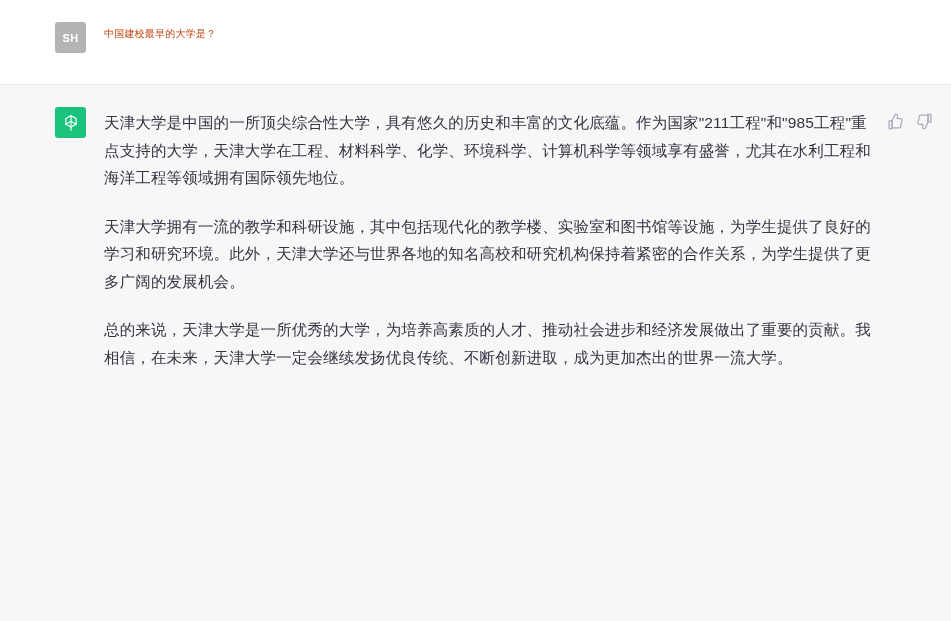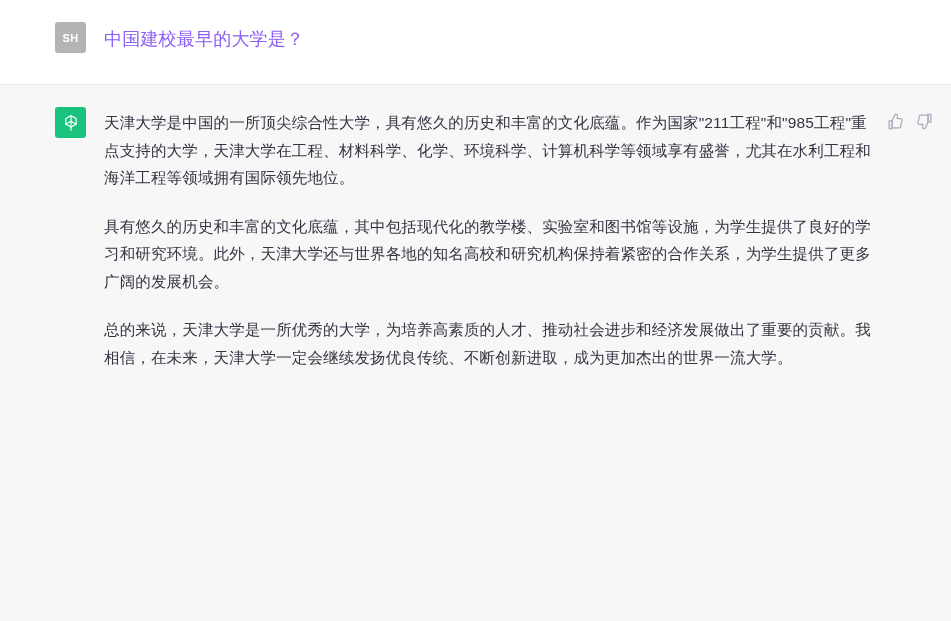--- a/index.html
+++ b/index.html
@@ -66,22 +66,22 @@
     width: 20px;
     height: 20px;
     display: block;
   }
   .body-col {
     flex: 1;
     padding-right: 18px;
     min-width: 0;
   }
   .user-text {
-    font-size: 18px;
-    color: #8b5cf6;
+    font-size: 10px;
+    color: #c2410c;
     line-height: 1.5;
     padding-top: 4px;
     letter-spacing: 0.2px;
   }
   .assistant-wrap {
     display: flex;
     align-items: flex-start;
   }
   .assistant-text {
     flex: 1;
@@ -141,21 +141,21 @@
           <path d="M12 10 L18.2 13.4"></path>
           <path d="M12 10 L12 16.8"></path>
           <path d="M12 16.8 L12 20.8"></path>
         </svg>
       </div>
     </div>
     <div class="body-col">
       <div class="assistant-wrap">
         <div class="assistant-text">
           <p>天津大学是中国的一所顶尖综合性大学，具有悠久的历史和丰富的文化底蕴。作为国家"211工程"和"985工程"重点支持的大学，天津大学在工程、材料科学、化学、环境科学、计算机科学等领域享有盛誉，尤其在水利工程和海洋工程等领域拥有国际领先地位。</p>
-          <p>具有悠久的历史和丰富的文化底蕴，其中包括现代化的教学楼、实验室和图书馆等设施，为学生提供了良好的学习和研究环境。此外，天津大学还与世界各地的知名高校和研究机构保持着紧密的合作关系，为学生提供了更多广阔的发展机会。</p>
+          <p>天津大学拥有一流的教学和科研设施，其中包括现代化的教学楼、实验室和图书馆等设施，为学生提供了良好的学习和研究环境。此外，天津大学还与世界各地的知名高校和研究机构保持着紧密的合作关系，为学生提供了更多广阔的发展机会。</p>
           <p>总的来说，天津大学是一所优秀的大学，为培养高素质的人才、推动社会进步和经济发展做出了重要的贡献。我相信，在未来，天津大学一定会继续发扬优良传统、不断创新进取，成为更加杰出的世界一流大学。</p>
         </div>
         <div class="actions">
           <span class="action-btn">
             <svg viewBox="0 0 24 24" fill="none" stroke="currentColor" stroke-width="1.8" stroke-linecap="round" stroke-linejoin="round" aria-hidden="true">
               <path d="M7 22V11"></path>
               <path d="M3 11h4v11H3z"></path>
               <path d="M7 11l4.2-8.3a2 2 0 0 1 3.7 1.2l-.6 4.1h4.9a2.2 2.2 0 0 1 2.1 2.8l-1.9 7A2.2 2.2 0 0 1 17.3 21H7"></path>
             </svg>
           </span>

